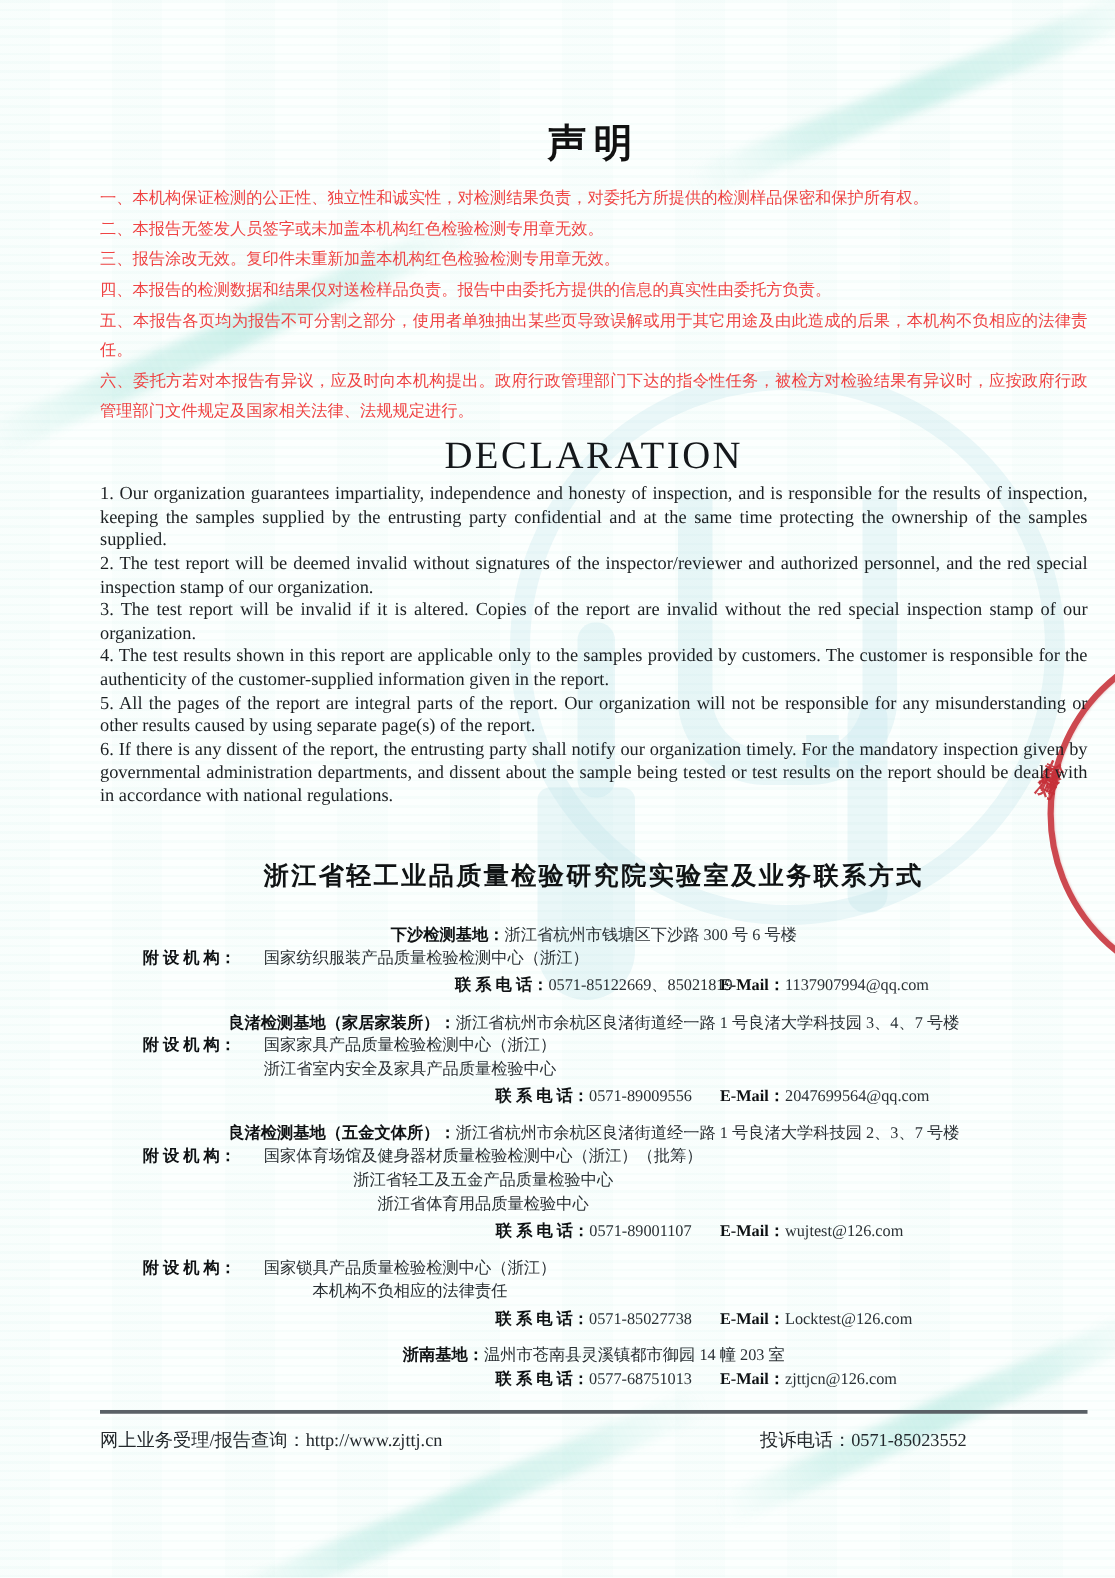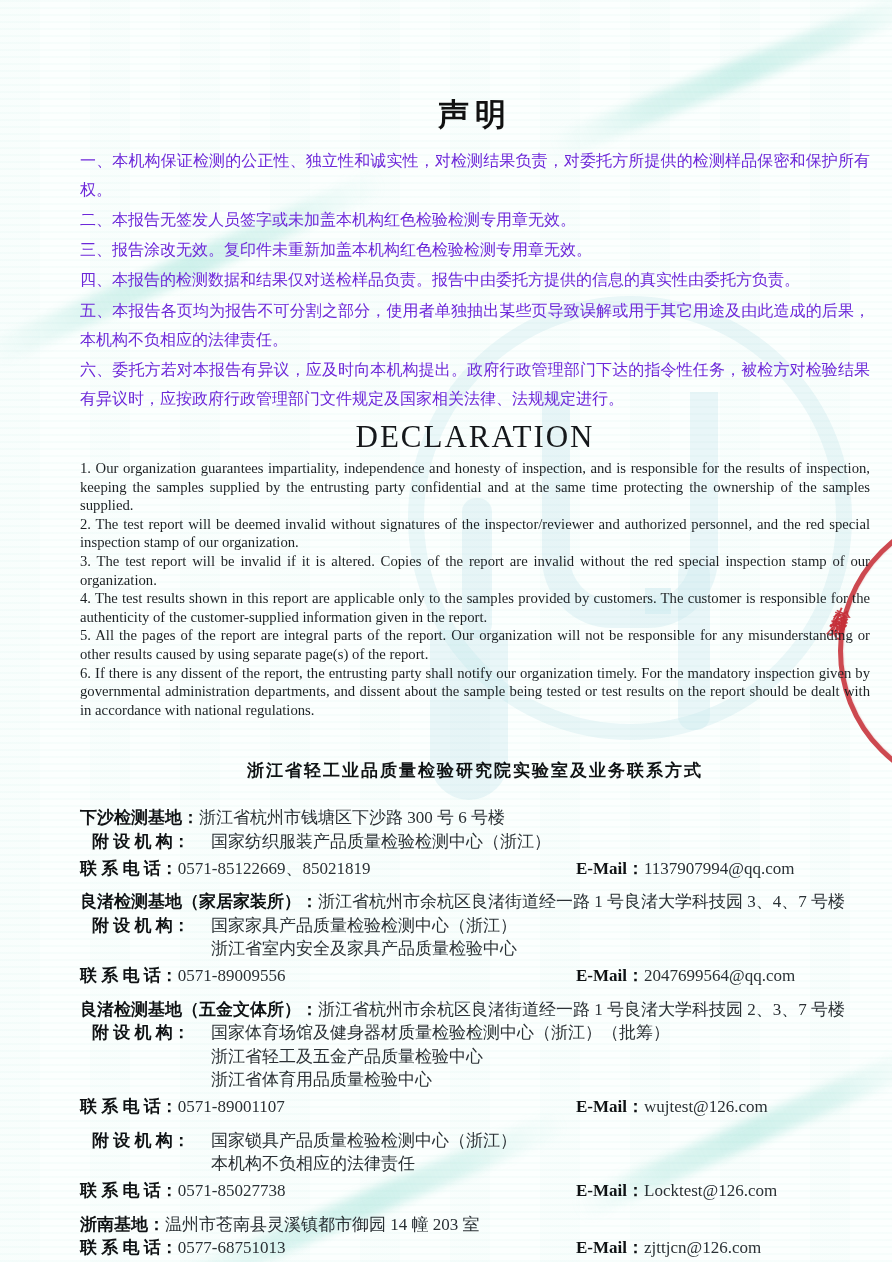--- a/index.html
+++ b/index.html
@@ -72,48 +72,48 @@
   .content { width: 790px; }
 
   .cn-title {
     text-align: center;
     font-size: 31px; font-weight: bold;
     letter-spacing: 6px;
     margin-bottom: 10px;
     color: #111;
   }
   .cn-item {
-    font-size: 16px;
+    font-size: 13px;
     line-height: 1.82;
     text-align: justify;
     margin-bottom: 1px;
-    color: #6d28d9;
+    color: #ef4444;
   }
   .en-title {
     text-align: center;
     font-size: 31px;
     letter-spacing: 2px;
     margin: 6px 0 4px 0;
     color: #15181b;
   }
   .en-item {
     font-size: 14.7px;
     line-height: 1.265;
     text-align: justify;
     color: #1c2023;
   }
 
   .contacts-title {
     text-align: center;
-    font-size: 17px; font-weight: bold;
+    font-size: 20px; font-weight: bold;
     letter-spacing: 2px;
     margin: 40px 0 26px 0;
     color: #101314;
   }
-  .base { margin-bottom: 14px; font-size: 17px; line-height: 1.17; }
+  .base { margin-bottom: 14px; font-size: 13px; line-height: 1.17; text-align: center; }
   .base .row { margin-bottom: 3.5px; position: relative; }
   .b { font-weight: bold; color: #0f1214; }
   .val { color: #2a3034; }
   .org-row { display: flex; padding-left: 12px; }
   .org-label { flex: 0 0 119px; font-weight: bold; color: #0f1214; }
   .org-vals .val { display: block; margin-bottom: 3.5px; font-family: Liberation Serif, serif; }
   .phone-row { position: relative; }
   .email-cell { position: absolute; left: 496px; top: 0; white-space: nowrap; }
 
   .rule {

